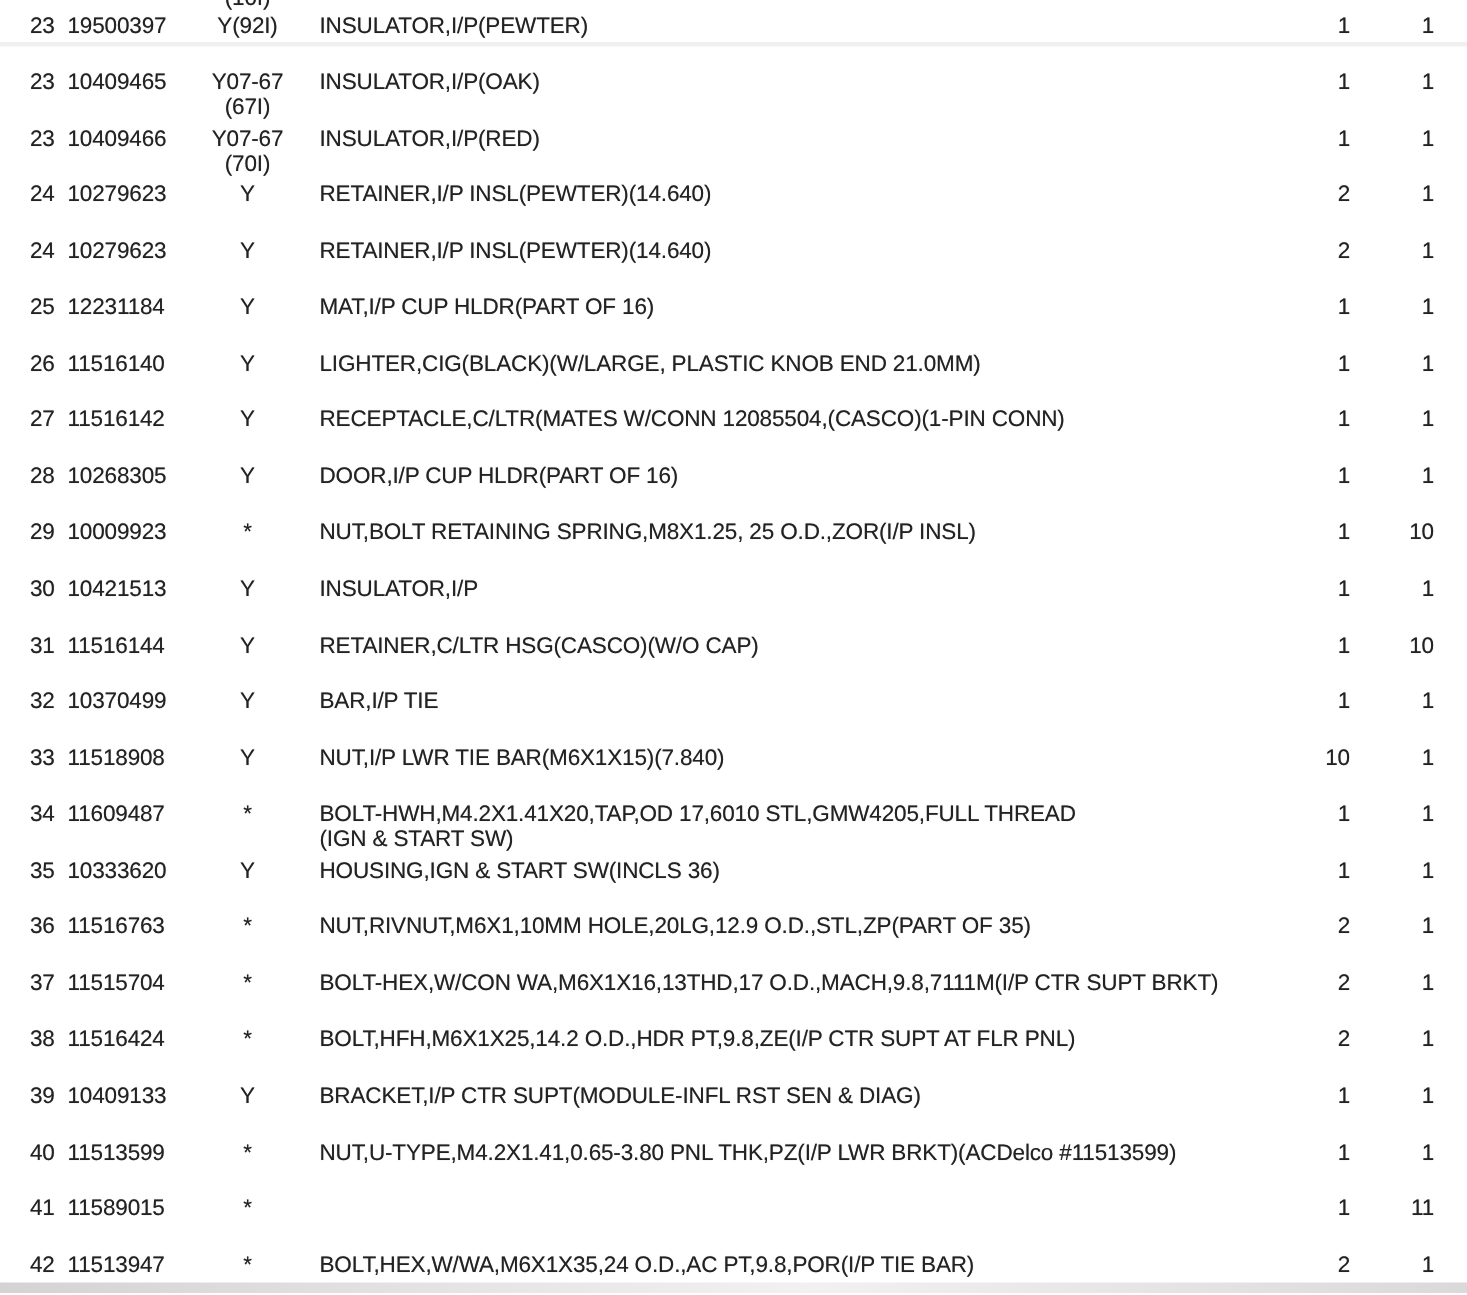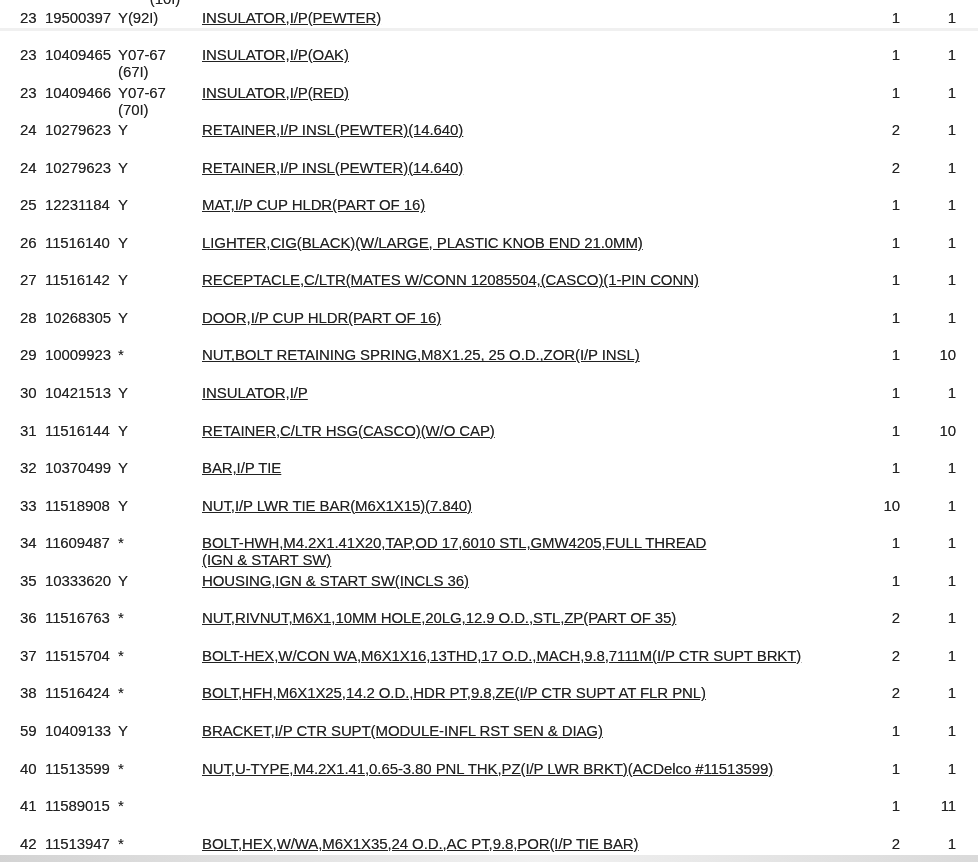--- a/index.html
+++ b/index.html
@@ -29,22 +29,22 @@
     width: 978px;
   }
   .cell {
     position: absolute;
     top: 0;
     line-height: 17px;
     white-space: nowrap;
   }
   .c-item { left: 20px; }
   .c-part { left: 45px; }
-  .c-flag { left: 118px; width: 94px; text-align: left; }
-  .c-desc { left: 202px; text-decoration: underline; }
+  .c-flag { left: 118px; width: 94px; text-align: center; }
+  .c-desc { left: 213px; }
   .c-qty1 { left: 830px; width: 70px; text-align: right; }
   .c-qty2 { left: 906px; width: 50px; text-align: right; }
   .line { display: block; }
   .partial-flag {
     position: absolute;
     top: -10px;
     left: 118px;
     width: 94px;
     text-align: center;
     line-height: 17px;
@@ -300,21 +300,21 @@
     <div class="cell c-flag">
           <span class="line">*</span>
         </div>
     <div class="cell c-desc">
           <span class="line">BOLT,HFH,M6X1X25,14.2 O.D.,HDR PT,9.8,ZE(I/P CTR SUPT AT FLR PNL)</span>
         </div>
     <div class="cell c-qty1">2</div>
     <div class="cell c-qty2">1</div>
   </div>
       <div class="row" style="top: 721.95px;">
-    <div class="cell c-item">59</div>
+    <div class="cell c-item">39</div>
     <div class="cell c-part">10409133</div>
     <div class="cell c-flag">
           <span class="line">Y</span>
         </div>
     <div class="cell c-desc">
           <span class="line">BRACKET,I/P CTR SUPT(MODULE-INFL RST SEN &amp; DIAG)</span>
         </div>
     <div class="cell c-qty1">1</div>
     <div class="cell c-qty2">1</div>
   </div>

